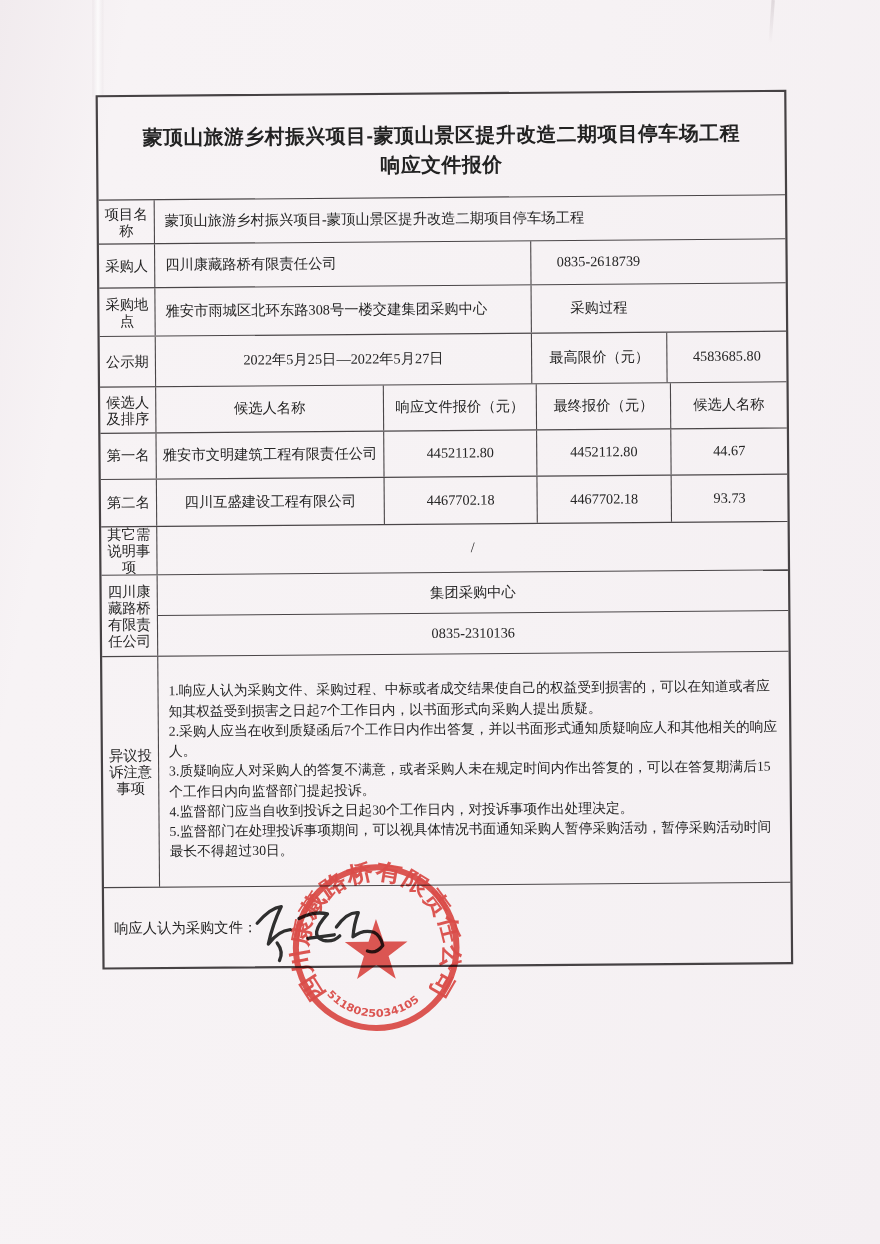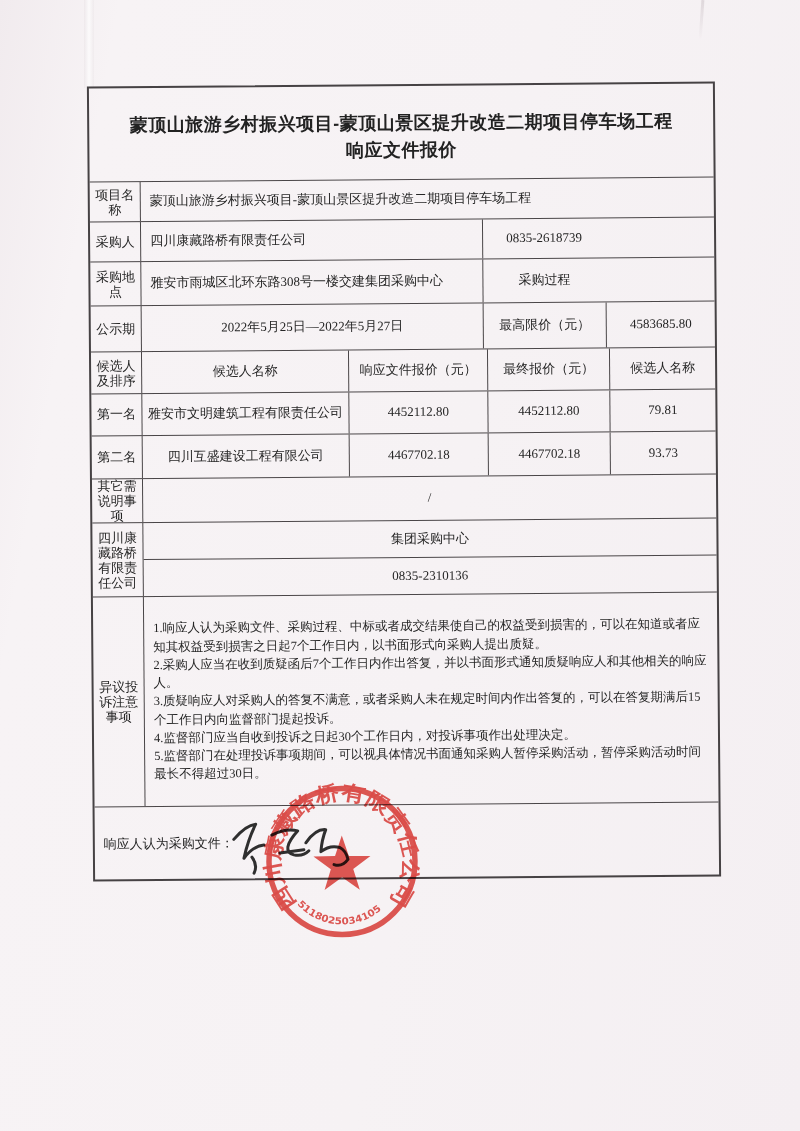--- a/index.html
+++ b/index.html
@@ -125,21 +125,21 @@
     <div class="c">响应文件报价（元）</div>
     <div class="c">最终报价（元）</div>
     <div class="c">候选人名称</div>
   </div>
 
   <div class="row r-cand1">
     <div class="c">第一名</div>
     <div class="c">雅安市文明建筑工程有限责任公司</div>
     <div class="c">4452112.80</div>
     <div class="c">4452112.80</div>
-    <div class="c">79.81</div>
+    <div class="c">44.67</div>
   </div>
 
   <div class="row r-cand2">
     <div class="c">第二名</div>
     <div class="c">四川互盛建设工程有限公司</div>
     <div class="c">4467702.18</div>
     <div class="c">4467702.18</div>
     <div class="c">93.73</div>
   </div>
 

